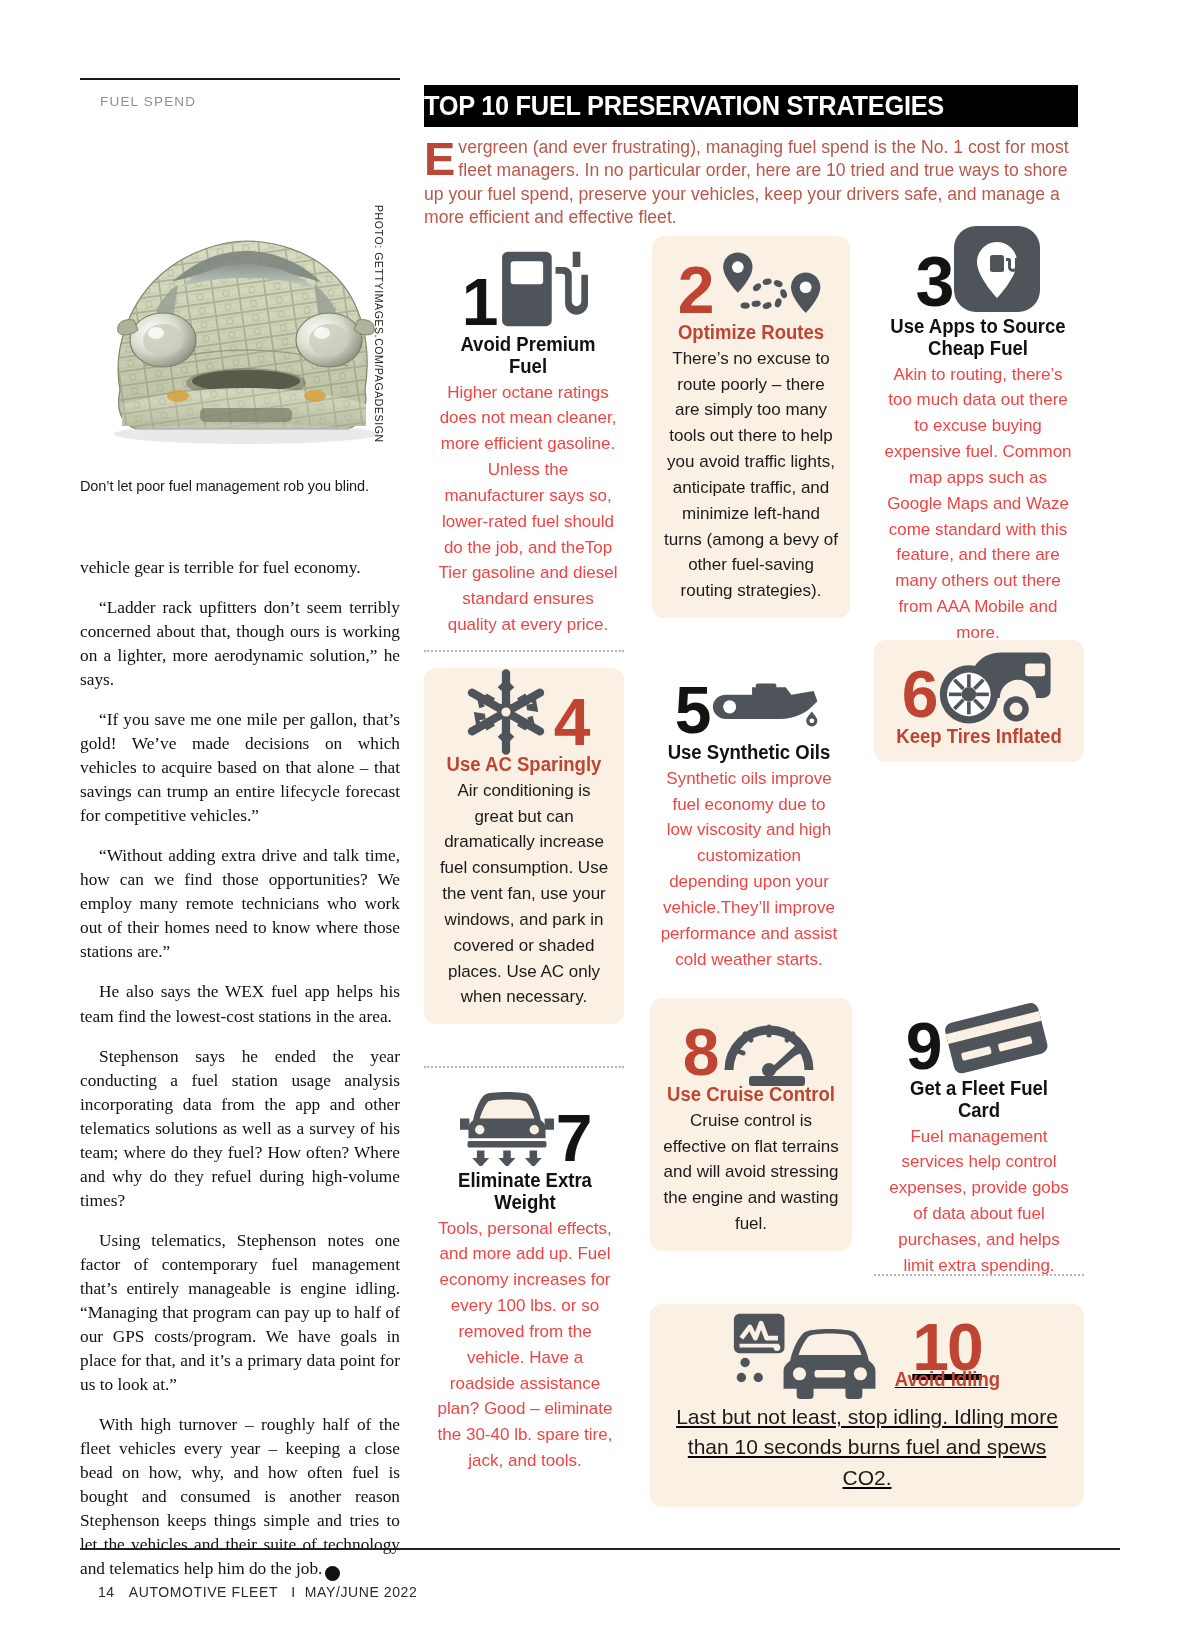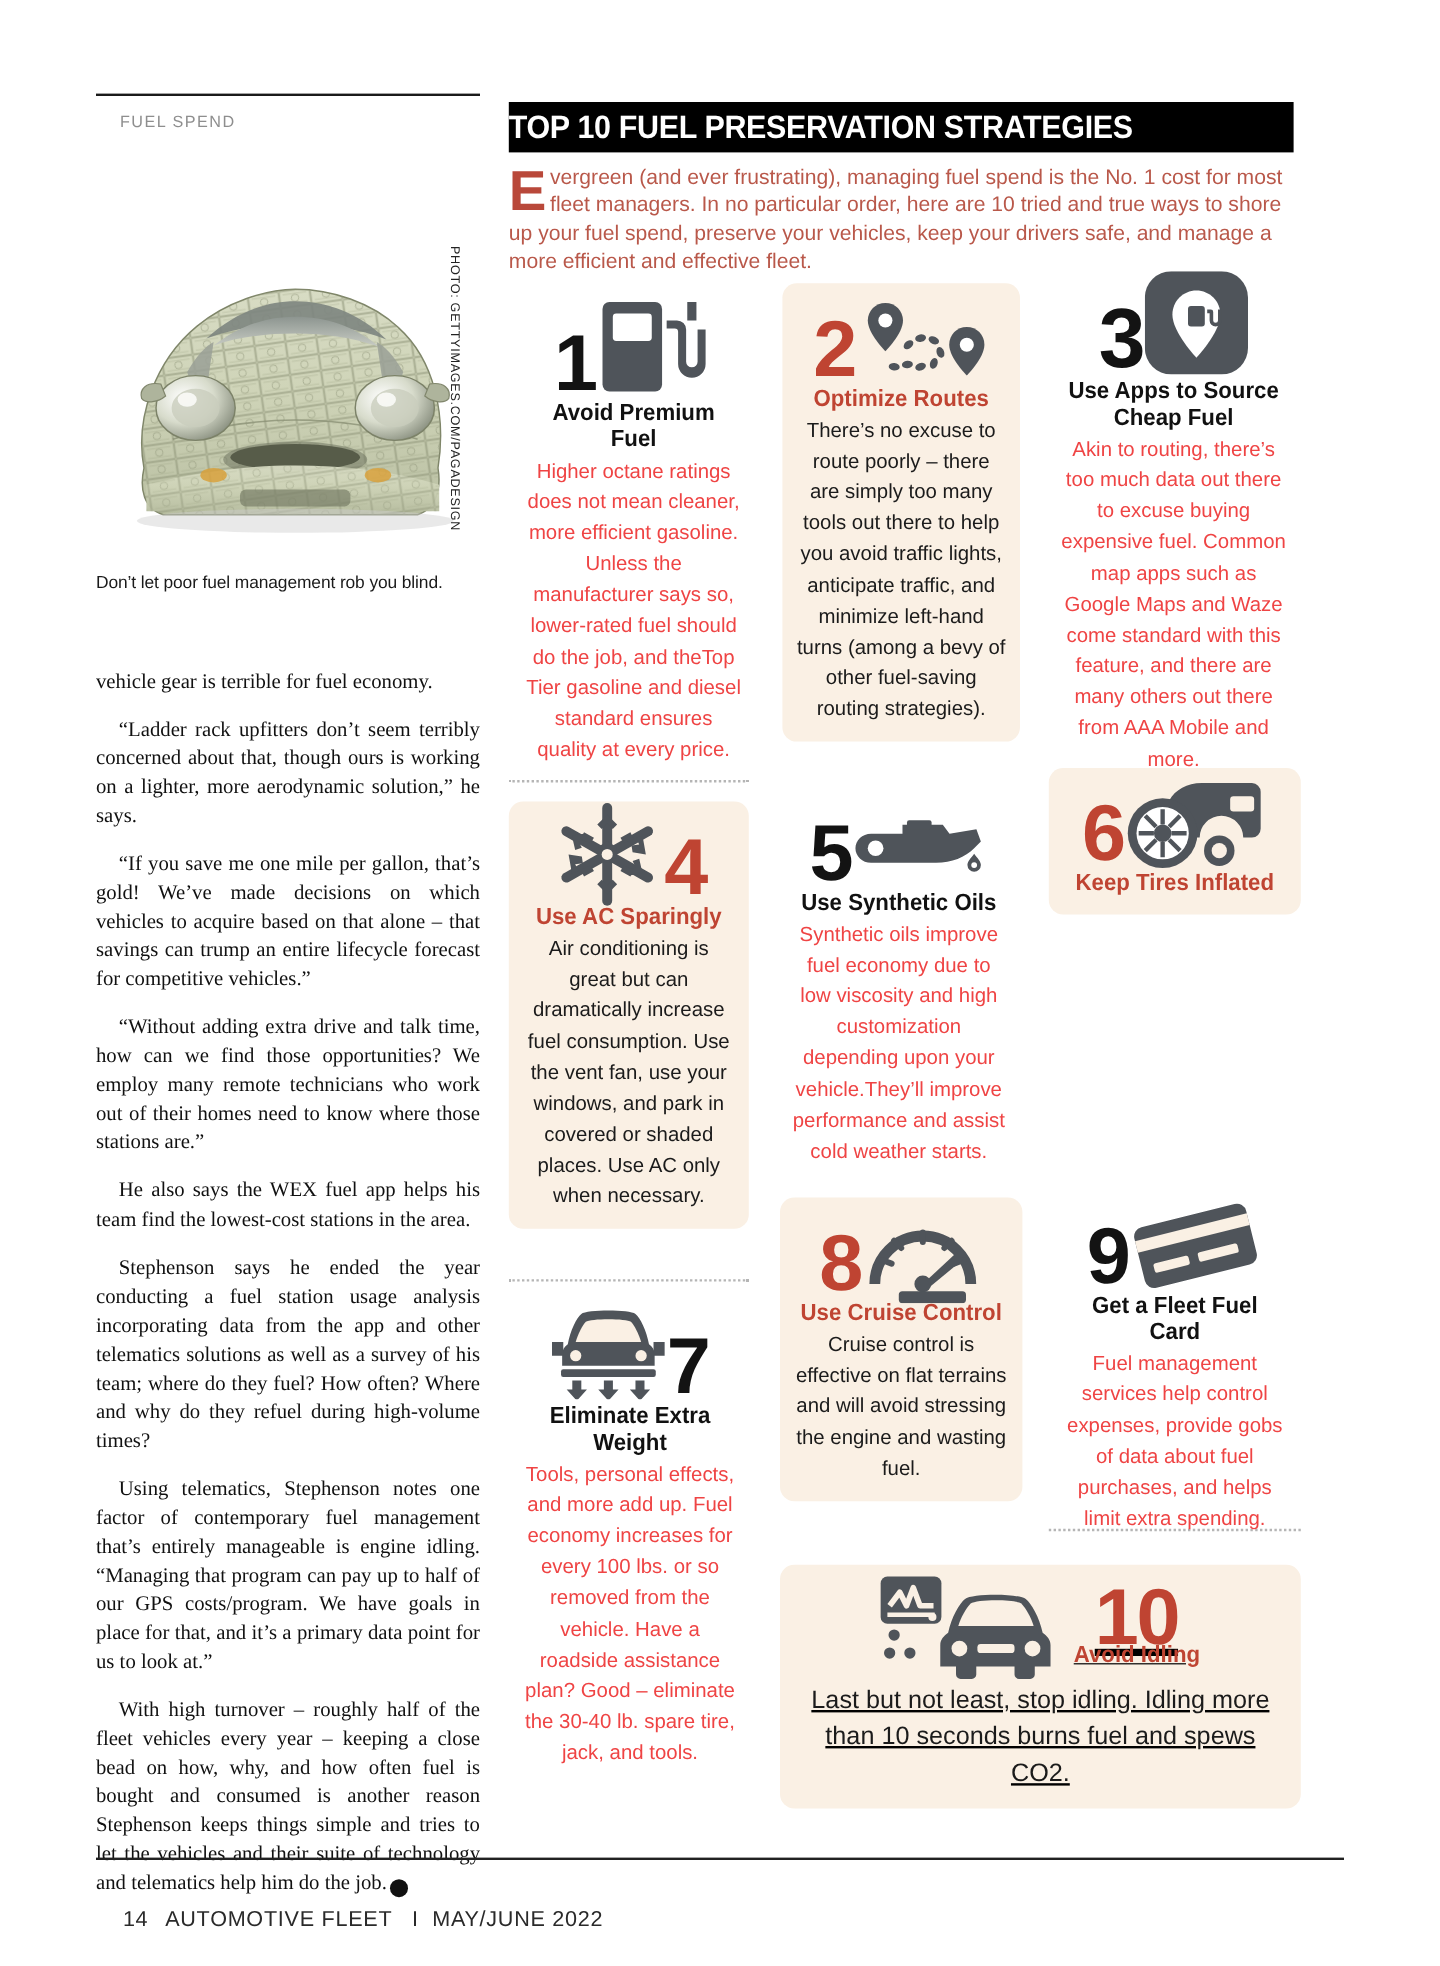--- a/index.html
+++ b/index.html
@@ -45,21 +45,21 @@
     display:inline-block; width:15px; height:15px; border-radius:50%;
     background:#111; color:#fff; font-family:"Liberation Sans",sans-serif;
     font-size:9px; font-weight:700; line-height:15px; text-align:center;
     vertical-align:-2px; margin-left:3px; letter-spacing:-.5px;
   }
 
   
   .footer-rule { position:absolute; left:80px; top:1548px; width:1040px; height:1.5px; background:#222; }
   .footer {
     position:absolute; left:80px; top:1568px;
-    font-size:18px; color:#2a2a2a; letter-spacing:.6px;
+    font-size:14px; color:#2a2a2a; letter-spacing:.6px;
     font-family:"Liberation Sans", sans-serif; white-space:pre;
   }
   .footer .pg { margin-right:14px; }
 
   
   .banner {
     position:absolute; left:424px; top:85px; width:654px; height:42px;
     background:#000000; display:flex; align-items:center; 
   }
   .banner h1 {

